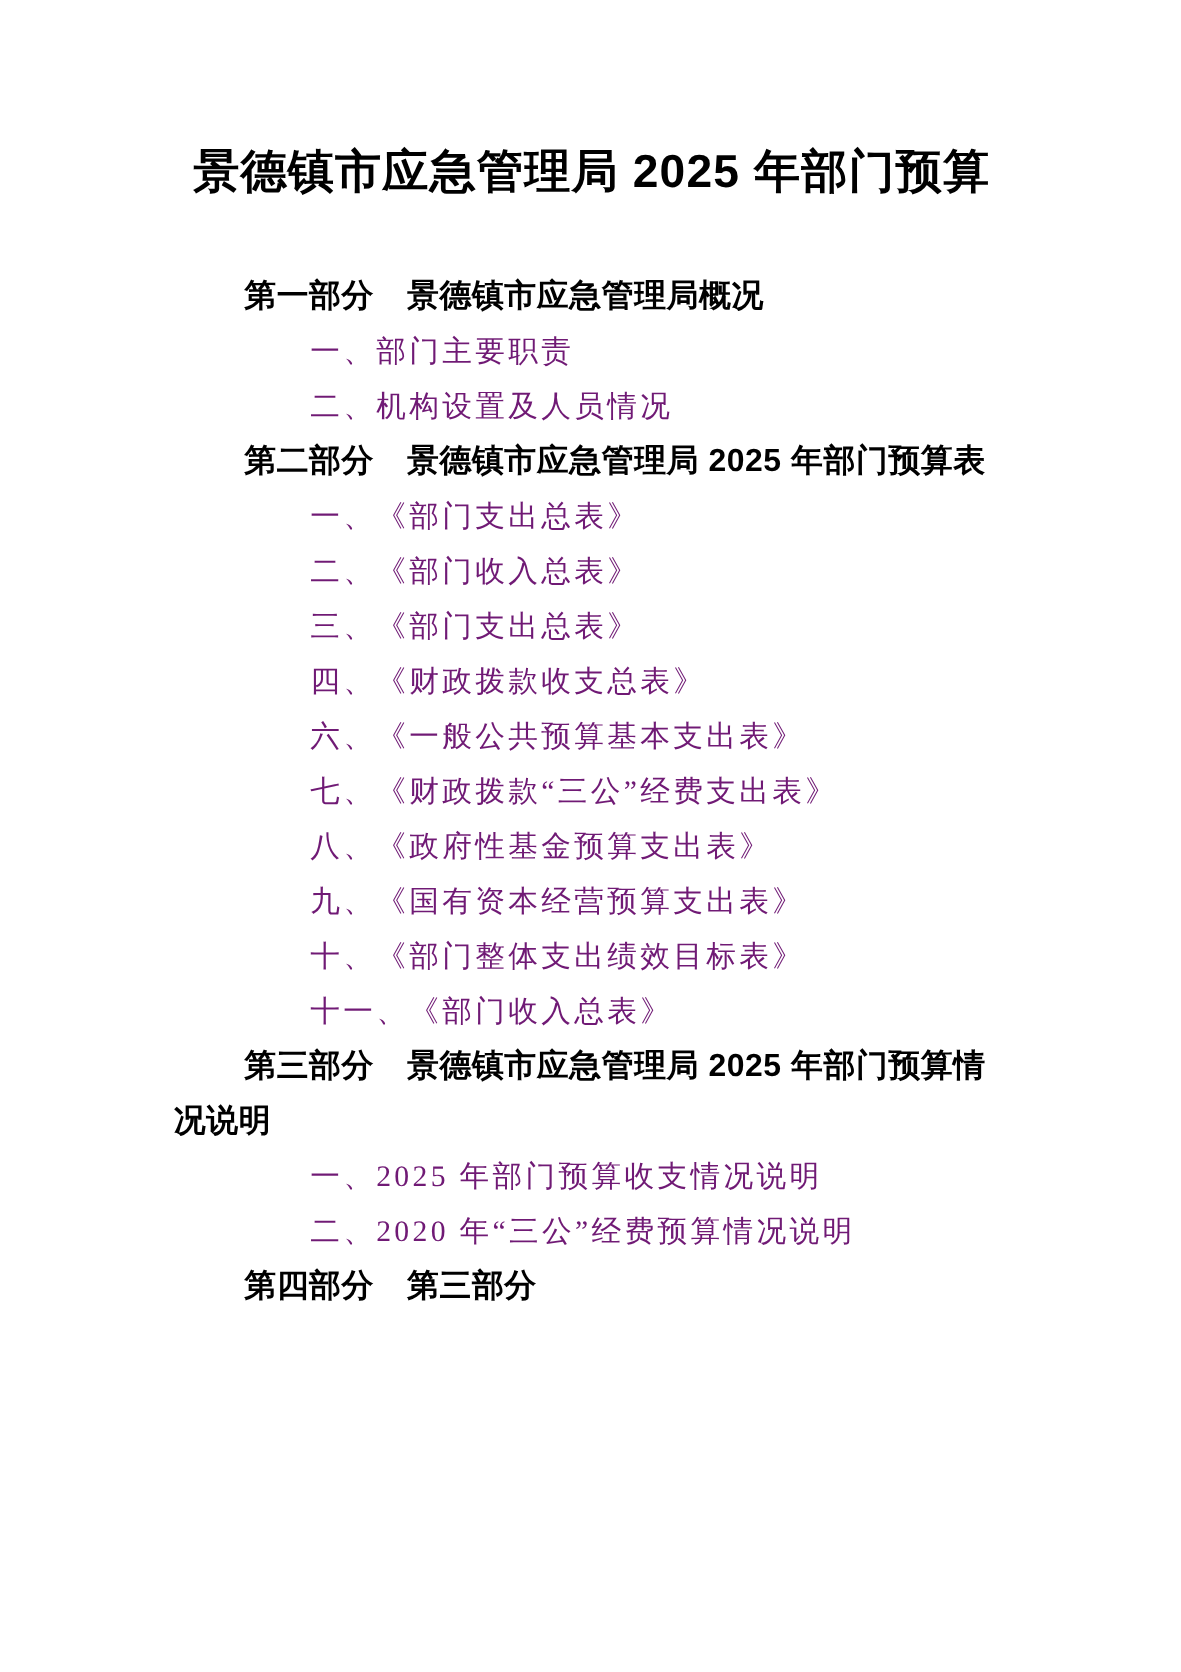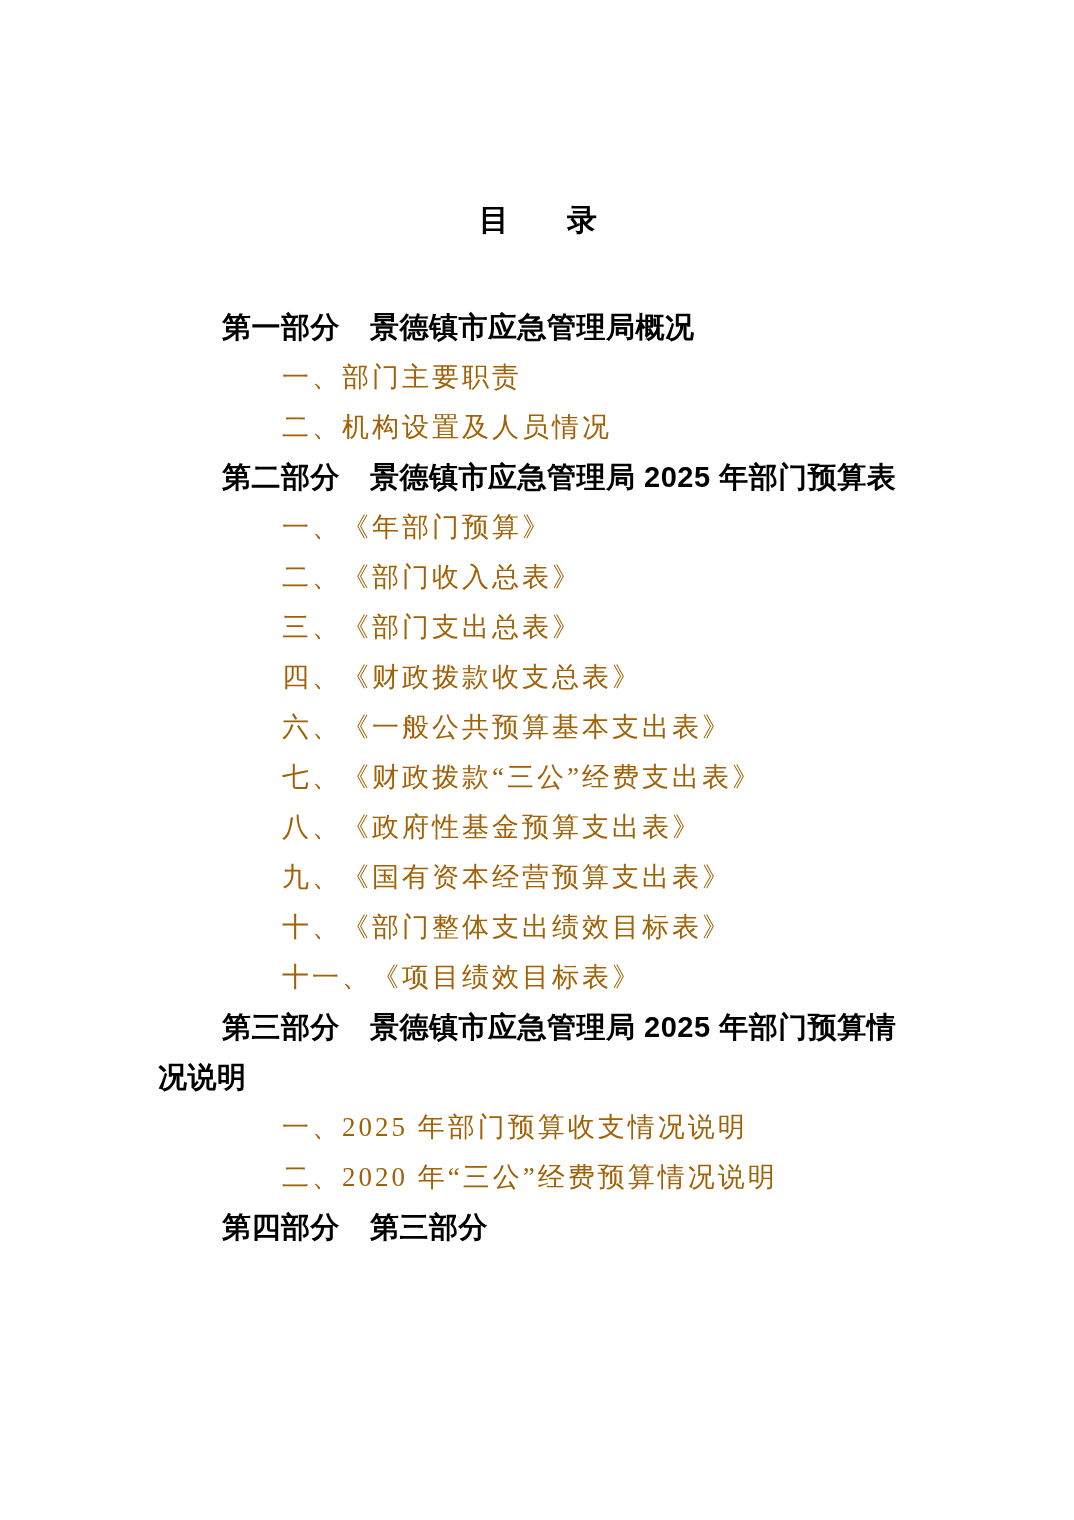--- a/index.html
+++ b/index.html
@@ -58,51 +58,49 @@
   .label-gap {
     display: inline-block;
     width: 30px;
   }
   .item {
     font-family: "Liberation Serif", serif;
     font-size: 27px;
     line-height: 50px;
     padding-left: 124px;
     letter-spacing: 3px;
-    color: #a16207;
+    color: #701a75;
   }
 </style>
 </head>
 <body>
 
 <div class="page">
   <div class="content">
 
+    <h1 class="doc-title">景德镇市应急管理局 2025 年部门预算</h1>
 
-    <div class="toc-heading">
-      <span>目</span><span class="toc-gap"></span><span>录</span>
-    </div>
 
     <div class="toc">
 
       <p class="sec"><span>第一部分</span><span class="label-gap"></span><span>景德镇市应急管理局概况</span></p>
       <p class="item">一、部门主要职责</p>
       <p class="item">二、机构设置及人员情况</p>
 
       <p class="sec"><span>第二部分</span><span class="label-gap"></span><span>景德镇市应急管理局 2025 年部门预算表</span></p>
-      <p class="item">一、《年部门预算》</p>
+      <p class="item">一、《部门支出总表》</p>
       <p class="item">二、《部门收入总表》</p>
       <p class="item">三、《部门支出总表》</p>
       <p class="item">四、《财政拨款收支总表》</p>
       <p class="item">六、《一般公共预算基本支出表》</p>
       <p class="item">七、《财政拨款“三公”经费支出表》</p>
       <p class="item">八、《政府性基金预算支出表》</p>
       <p class="item">九、《国有资本经营预算支出表》</p>
       <p class="item">十、《部门整体支出绩效目标表》</p>
-      <p class="item">十一、《项目绩效目标表》</p>
+      <p class="item">十一、《部门收入总表》</p>
 
       <p class="sec"><span>第三部分</span><span class="label-gap"></span><span>景德镇市应急管理局 2025 年部门预算情况说明</span></p>
       <p class="item">一、2025 年部门预算收支情况说明</p>
       <p class="item">二、2020 年“三公”经费预算情况说明</p>
 
       <p class="sec"><span>第四部分</span><span class="label-gap"></span><span>第三部分</span></p>
 
     </div>
   </div>
 </div>

